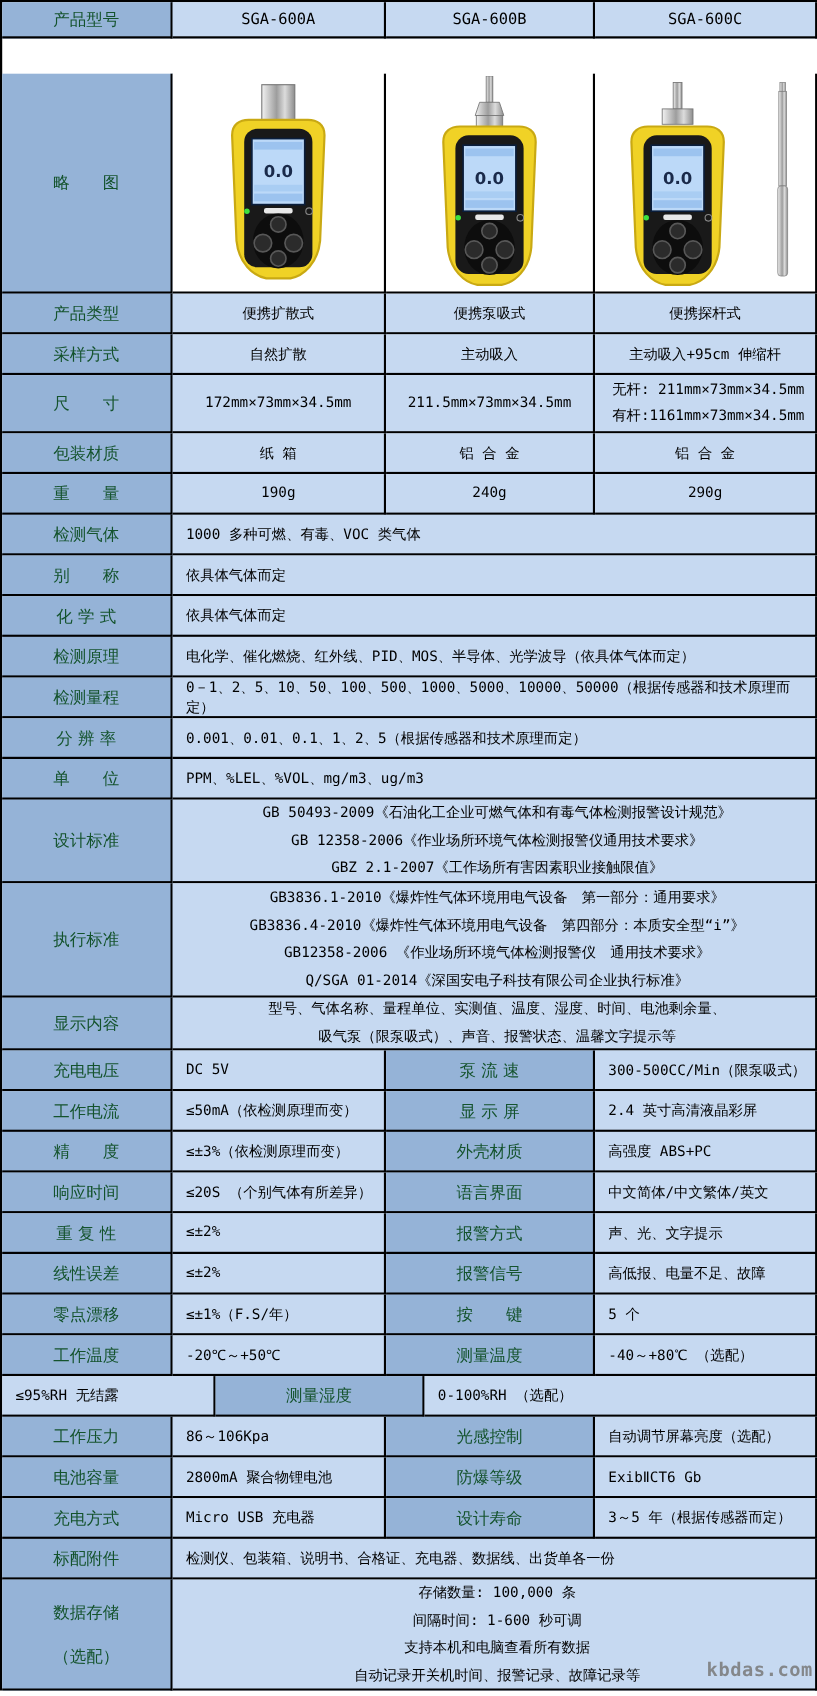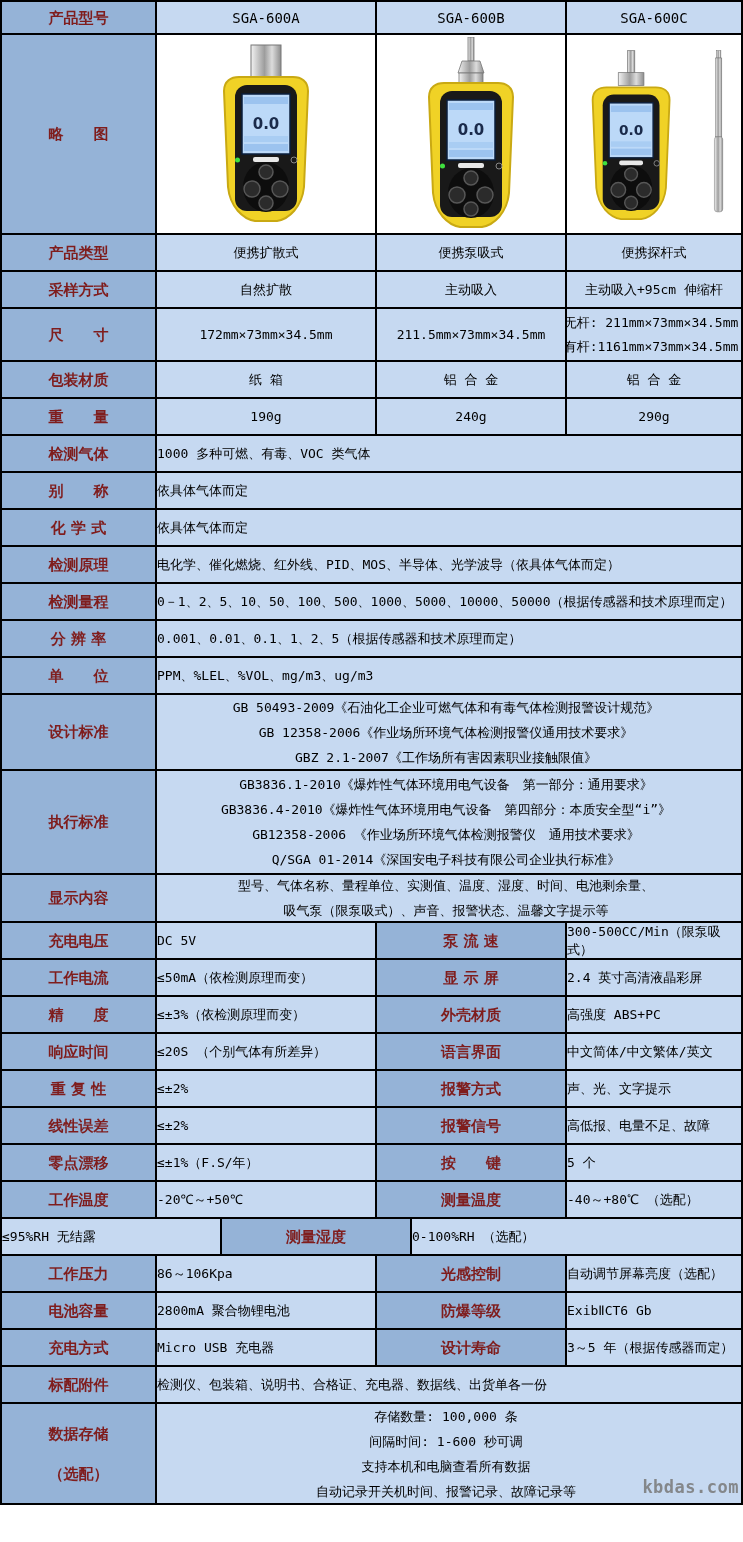--- a/index.html
+++ b/index.html
@@ -19,42 +19,42 @@
   .row { display: flex; width: 100%; }
   .cell {
     border-right: 2px solid #000;
     border-bottom: 2px solid #000;
     display: flex;
     align-items: center;
     overflow: hidden;
   }
   .lbl {
     background: #95b3d7;
-    font-weight: 700;
+    font-weight: 400;
     font-size: 15px;
-    color: #7f1d1d;
+    color: #14532d;
     justify-content: center;
     text-align: center;
     line-height: 20px;
   }
   .val {
     background: #c6d9f1;
     font-family: "DejaVu Sans Mono", "Liberation Mono", monospace;
     font-size: 13px;
     color: #000;
   }
   .center { justify-content: center; text-align: center; }
-  .left   { justify-content: flex-start; padding-right: 6px; text-align: left; }
+  .left   { justify-content: flex-start; padding-left: 12px; padding-right: 6px; text-align: left; }
   .w-lbl { width: 155px; }
-  .wA { width: 220px; }
+  .wA { width: 194px; }
   .wB { width: 190px; }
   .wC { flex: 1; }
   .wWide { flex: 1; }
   .h-header { height: 33px; }
-  .h-sketch { height: 200px; }
+  .h-sketch { height: 200px; margin-top: 32px; }
   .h37 { height: 37px; }
   .h53 { height: 53px; }
   .h76 { height: 76px; }
   .h104 { height: 104px; }
   .h48 { height: 48px; }
   .h101 { height: 101px; }
   .hdr { font-size: 14px; }
   .sketch-cell { background: #fff; justify-content: center; align-items: center; }
   .lines { display: flex; flex-direction: column; justify-content: center; }
   .lines .line { line-height: 25px; white-space: nowrap; }

